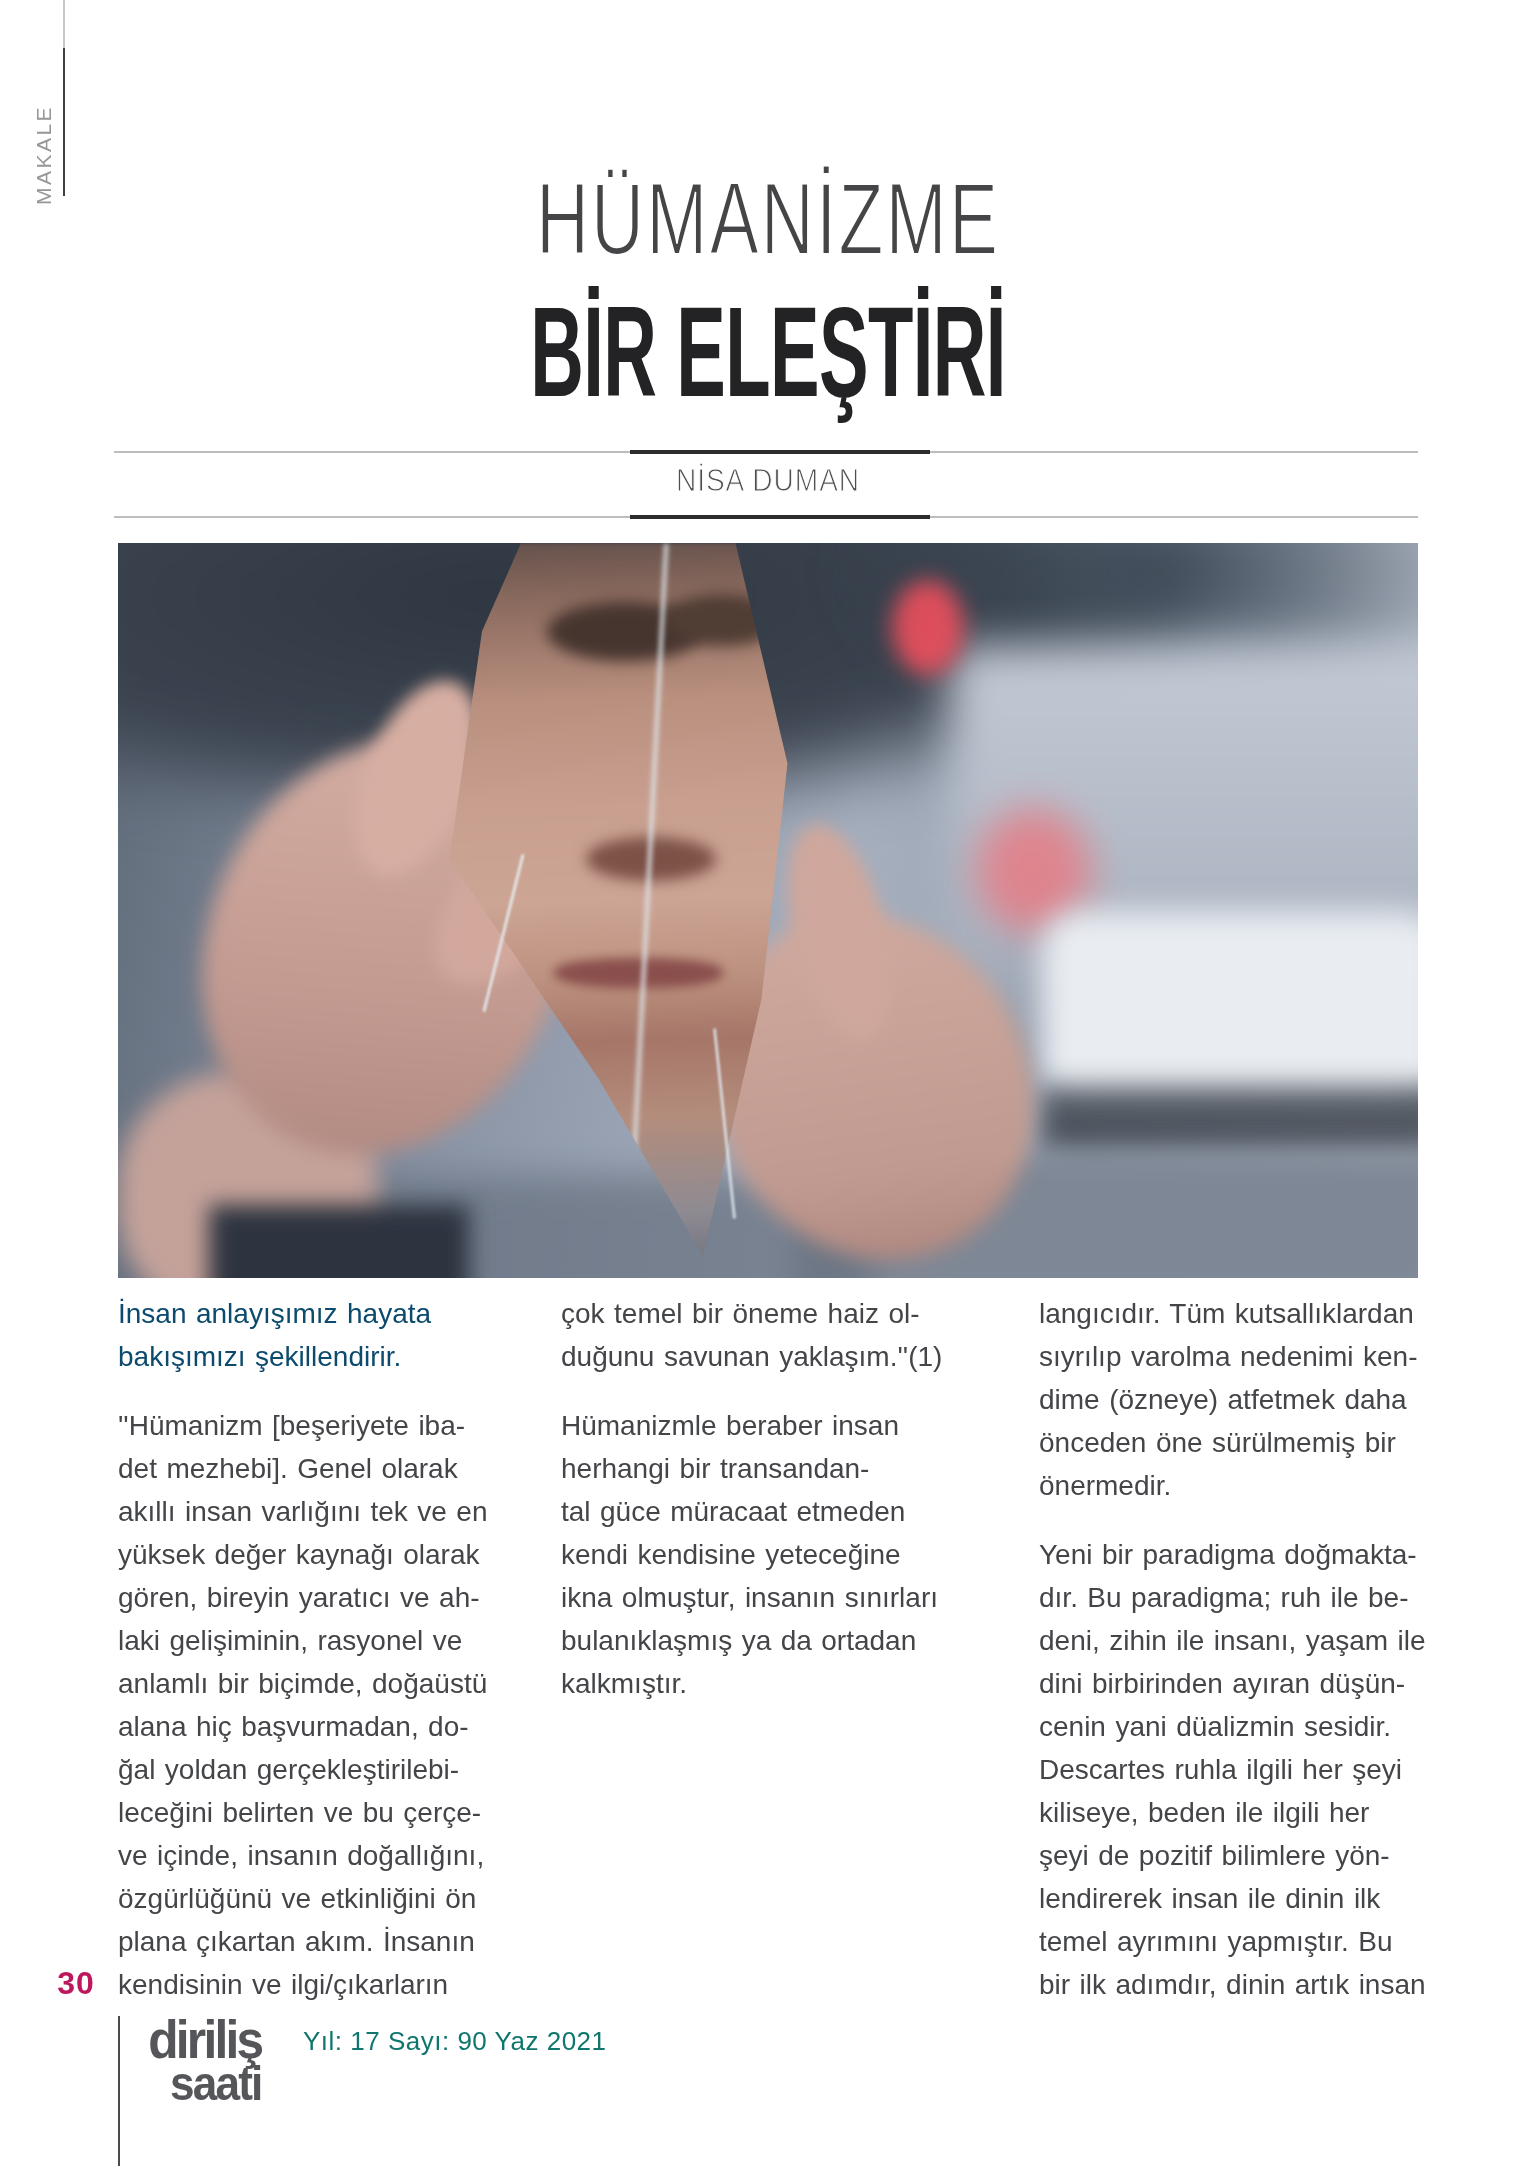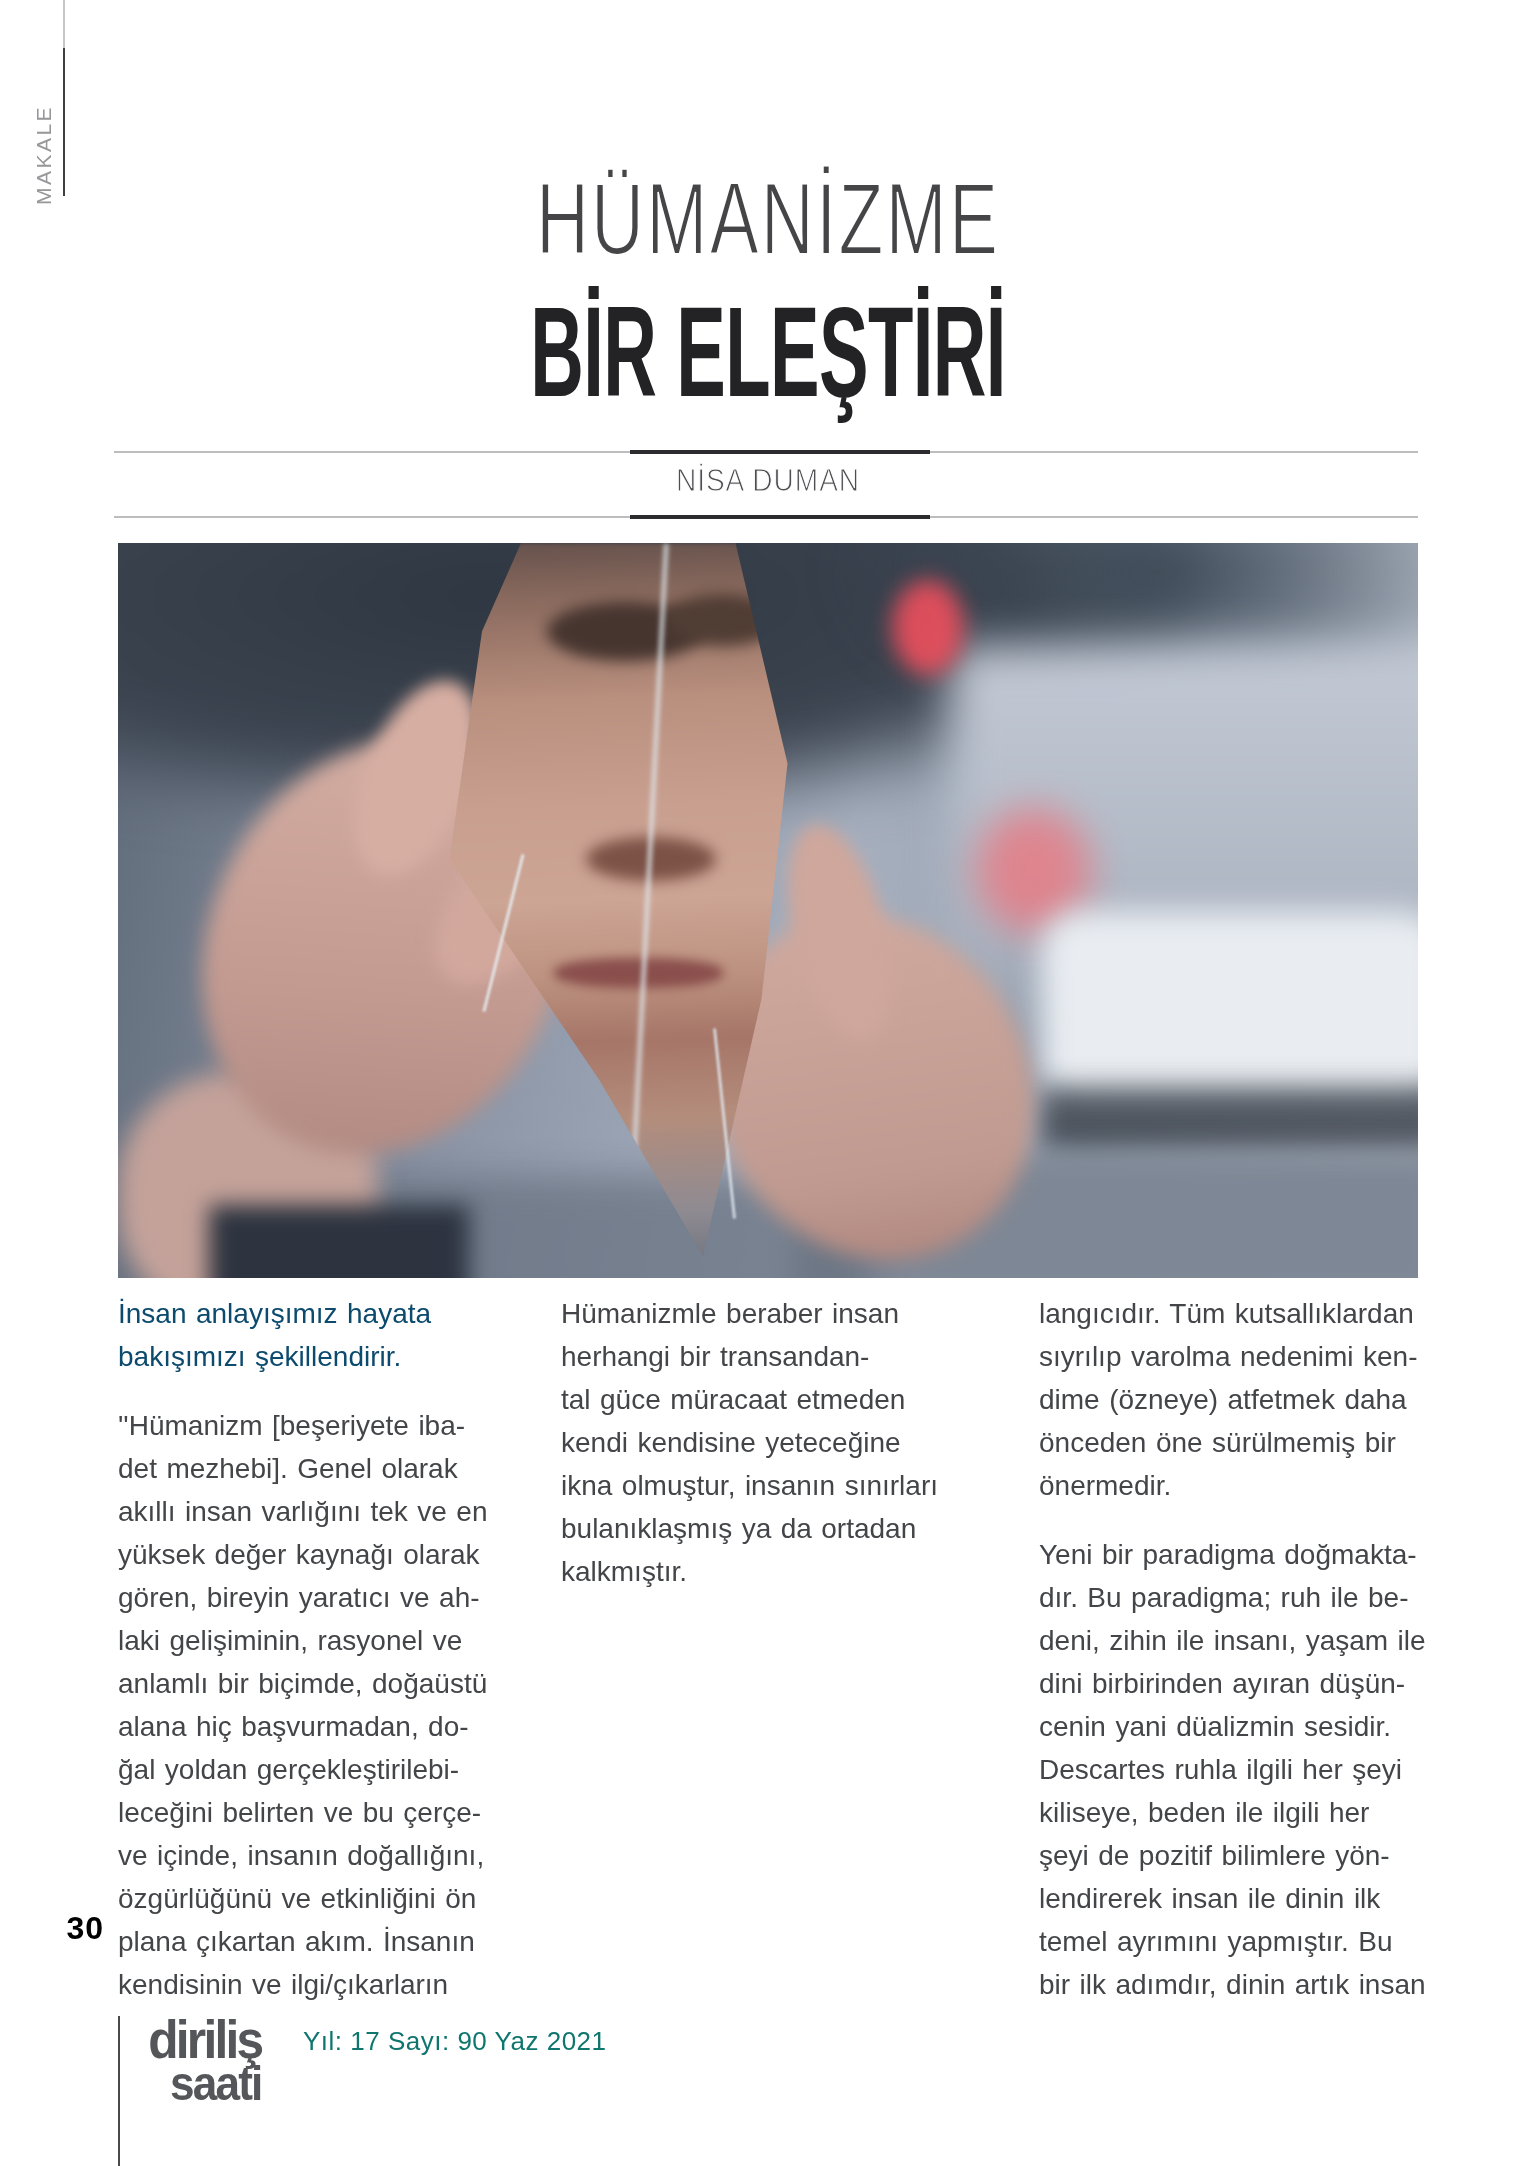--- a/index.html
+++ b/index.html
@@ -108,22 +108,22 @@
     background:rgba(225,233,240,.8); transform:rotate(-6deg); filter:blur(1px);}
 
   
   .col{position:absolute; top:1292px; width:409px; color:#434548;
     font-size:28px; line-height:43px; text-align:justify; word-spacing:0.06em;}
   .col p{margin:0 0 26px 0; white-space:pre-line;}
   .col-1{left:118px;} .col-2{left:561px;} .col-3{left:1007px;margin-left:32px;}
   .intro{color:#0c4a6e;}
 
   
-  .page-number{left:48px; top:1910px; width:56px; text-align:right;
-    font-size:32px; font-weight:bold; color:#000000; letter-spacing:1px;}
+  .page-number{left:48px; top:1965px; width:56px; text-align:center;
+    font-size:32px; font-weight:bold; color:#be185d; letter-spacing:1px;}
   .footer-rule{left:118px; top:2016px; width:2px; height:150px; background:#4a4a4e;}
   .logo{left:140px; top:2014px; width:132px; text-align:right;
     font-weight:bold; color:#55565a; transform:scaleX(0.92); transform-origin:left top;}
   .logo .l1{font-size:54px; line-height:50px; letter-spacing:-3px;}
   .logo .l2{font-size:48px; line-height:40px; letter-spacing:-2px;}
   .issue-info{left:303px; top:2026px; font-size:26px; color:#0f766e; letter-spacing:0.5px;}
 </style>
 </head>
 <body>
 
@@ -182,20 +182,22 @@
 anlamlı bir biçimde, doğaüstü
 alana hiç başvurmadan, do-
 ğal yoldan gerçekleştirilebi-
 leceğini belirten ve bu çerçe-
 ve içinde, insanın doğallığını,
 özgürlüğünü ve etkinliğini ön
 plana çıkartan akım. İnsanın
 kendisinin ve ilgi/çıkarların</p>
   </div>
   <div class="col col-2">
+    <p>çok temel bir öneme haiz ol-
+duğunu savunan yaklaşım.''(1)</p>
     <p>Hümanizmle beraber insan
 herhangi bir transandan-
 tal güce müracaat etmeden
 kendi kendisine yeteceğine
 ikna olmuştur, insanın sınırları
 bulanıklaşmış ya da ortadan
 kalkmıştır.</p>
   </div>
   <div class="col col-3">
     <p>langıcıdır. Tüm kutsallıklardan

